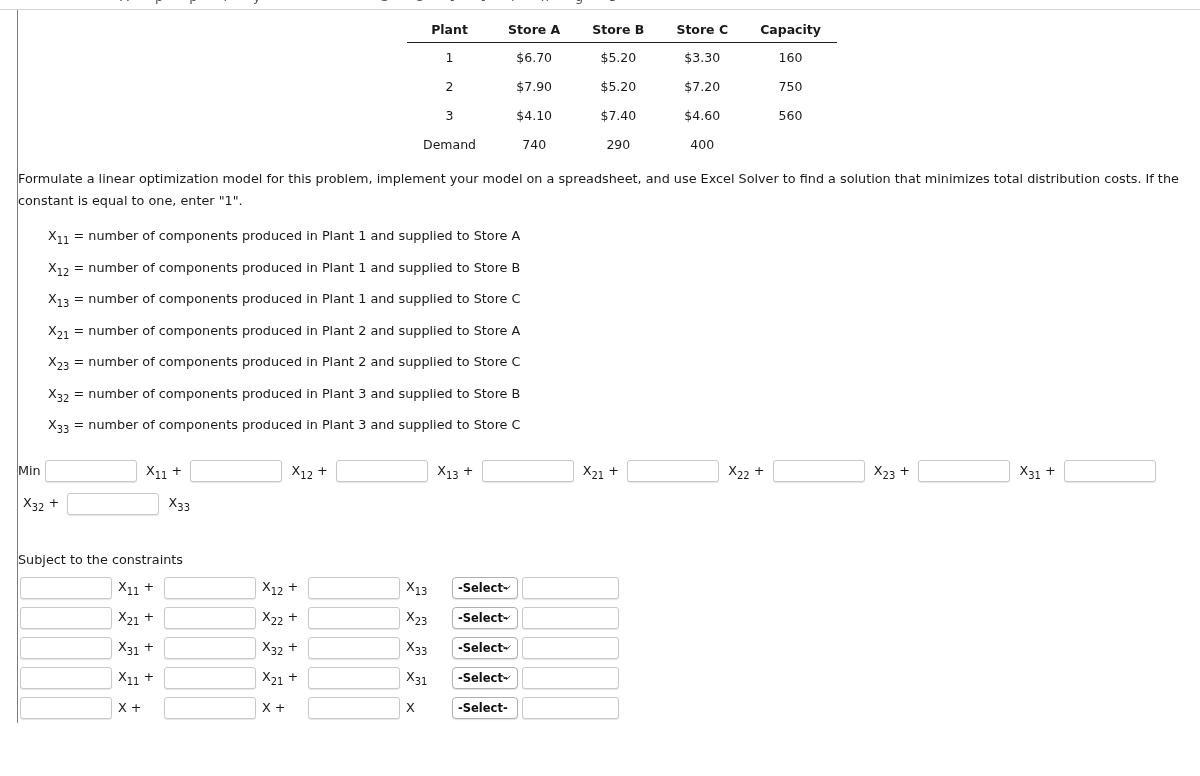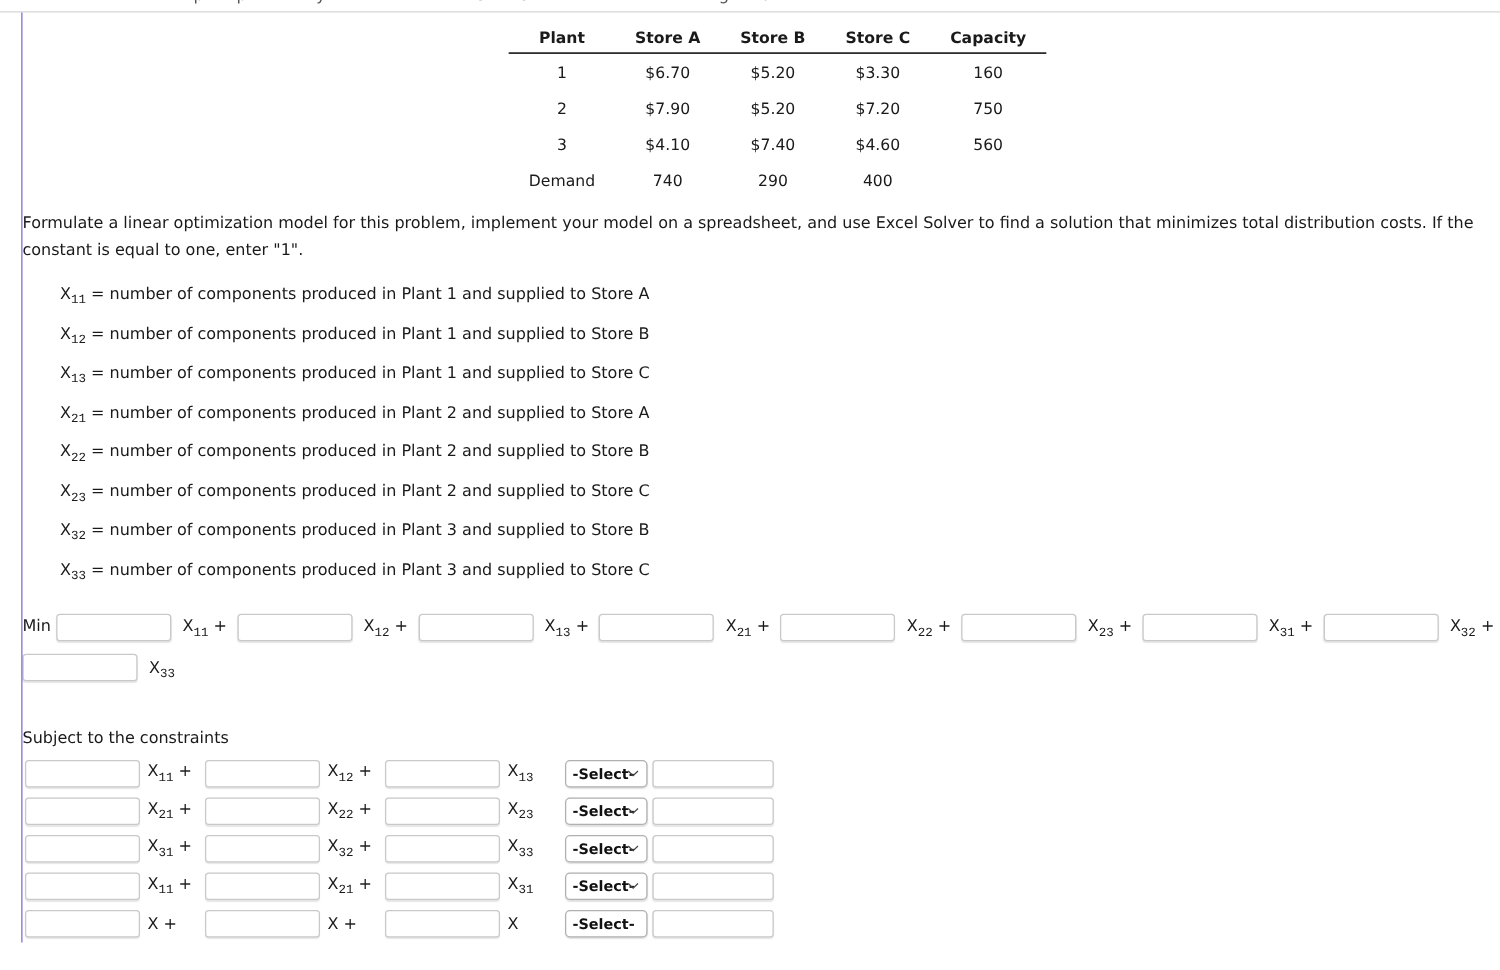--- a/index.html
+++ b/index.html
@@ -98,21 +98,21 @@
     list-style: none;
     margin: 10px 0 0 0;
     padding: 0 0 0 30px;
   }
   ul.defs li {
     font-size: 12.8px;
     line-height: 1.3;
     padding: 6px 0;
     white-space: nowrap;
   }
-  sub { font-size: 0.78em; font-family: Liberation Mono, monospace; }
+  sub { font-size: 0.78em; }
 
   
   .obj {
     margin-top: 12px;
     line-height: 2.4;
   }
   .obj .lbl { font-size: 12.8px; }
   .vlabel {
     font-size: 12.8px;
     margin: 0 4px 0 5px;
@@ -246,21 +246,20 @@
     </table>
   </div>
 
   <p class="para">Formulate a linear optimization model for this problem, implement your model on a spreadsheet, and use Excel Solver to find a solution that minimizes total distribution costs. If the constant is equal to one, enter "1".</p>
 
   <ul class="defs">
     <li><span>X<sub>11</sub></span> <span>= number of components produced in Plant 1 and supplied to Store A</span></li>
     <li><span>X<sub>12</sub></span> <span>= number of components produced in Plant 1 and supplied to Store B</span></li>
     <li><span>X<sub>13</sub></span> <span>= number of components produced in Plant 1 and supplied to Store C</span></li>
     <li><span>X<sub>21</sub></span> <span>= number of components produced in Plant 2 and supplied to Store A</span></li>
-    <li><span>X<sub>22</sub></span> <span>= number of components produced in Plant 2 and supplied to Store B</span></li>
     <li><span>X<sub>23</sub></span> <span>= number of components produced in Plant 2 and supplied to Store C</span></li>
     <li><span>X<sub>32</sub></span> <span>= number of components produced in Plant 3 and supplied to Store B</span></li>
     <li><span>X<sub>33</sub></span> <span>= number of components produced in Plant 3 and supplied to Store C</span></li>
   </ul>
 
   <div class="obj">
     <span class="lbl">Min</span>
     <input class="box" type="text" value="" style="">
     <span class="vlabel">X<sub>11</sub> <span>+</span></span>
     <input class="box" type="text" value="" style="">

